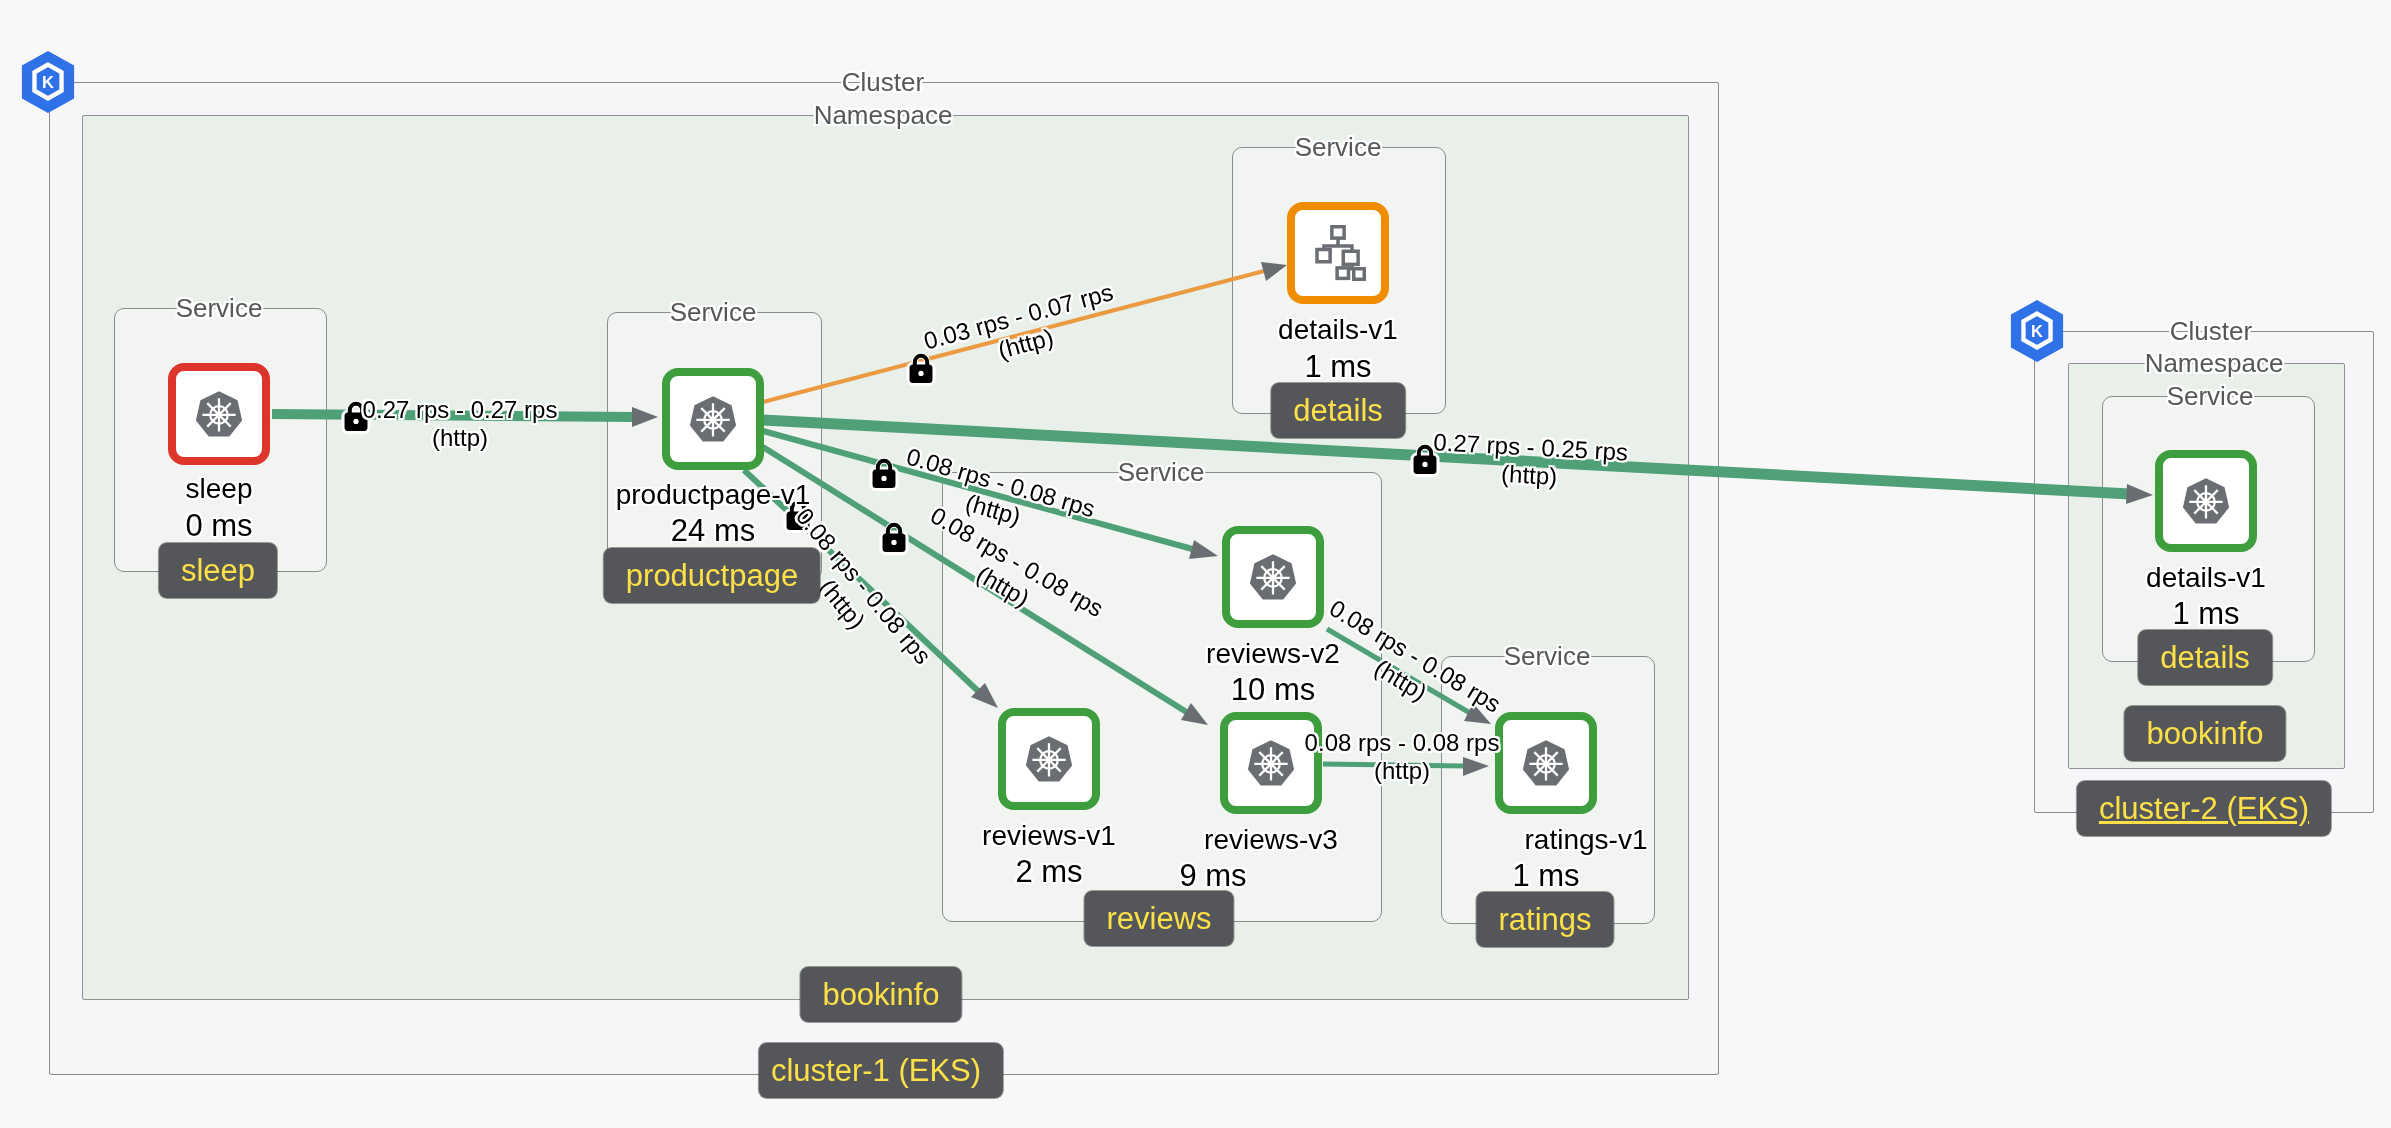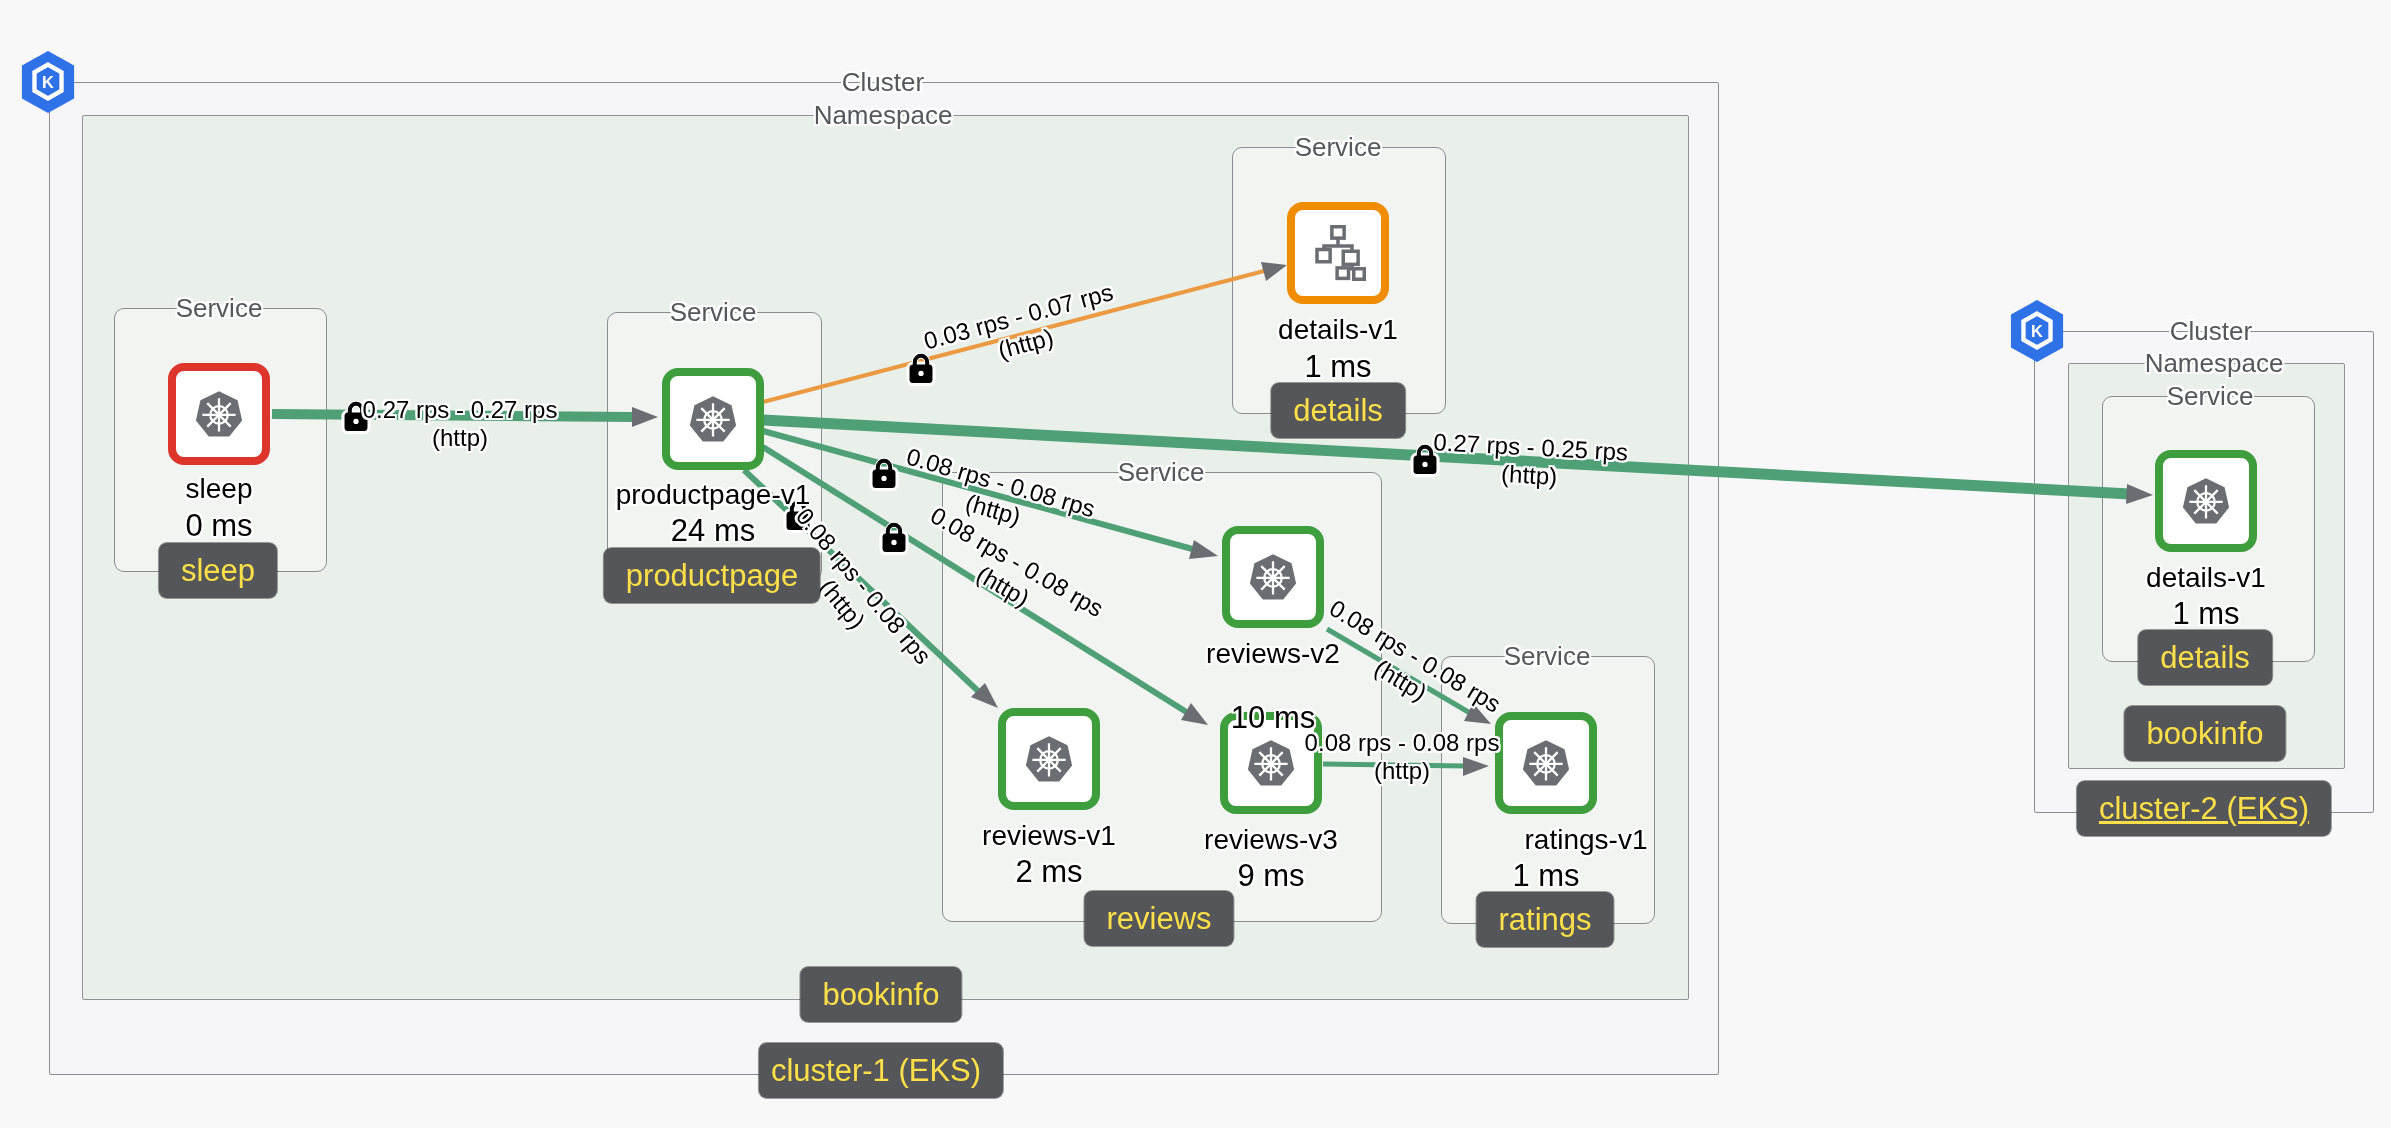--- a/index.html
+++ b/index.html
@@ -219,27 +219,27 @@
   <div class="node-label" style="left:219px;top:475px;">sleep</div>
   <div class="node-label node-latency" style="left:219px;top:510px;">0 ms</div>
 
   <div class="node-label" style="left:713px;top:481px;">productpage-v1</div>
   <div class="node-label node-latency" style="left:713px;top:515px;">24 ms</div>
 
   <div class="node-label" style="left:1338px;top:316px;">details-v1</div>
   <div class="node-label node-latency" style="left:1338px;top:351px;">1 ms</div>
 
   <div class="node-label" style="left:1273px;top:640px;">reviews-v2</div>
-  <div class="node-label node-latency" style="left:1273px;top:674px;margin-top:28px;">10 ms</div>
+  <div class="node-label node-latency" style="left:1273px;top:674px;">10 ms</div>
 
   <div class="node-label" style="left:1049px;top:822px;">reviews-v1</div>
   <div class="node-label node-latency" style="left:1049px;top:856px;">2 ms</div>
 
   <div class="node-label" style="left:1271px;top:826px;">reviews-v3</div>
-  <div class="node-label node-latency" style="left:1271px;top:860px;">9 ms</div>
+  <div class="node-label node-latency" style="left:1213px;top:860px;">9 ms</div>
 
   <div class="node-label" style="left:1586px;top:826px;">ratings-v1</div>
   <div class="node-label node-latency" style="left:1546px;top:860px;">1 ms</div>
 
   <div class="node-label" style="left:2206px;top:564px;">details-v1</div>
   <div class="node-label node-latency" style="left:2206px;top:598px;">1 ms</div>
 
   <div class="box-label" style="left:883px;top:82px;">Cluster</div>
   <div class="box-label" style="left:883px;top:115px;">Namespace</div>
   <div class="box-label" style="left:219px;top:308px;">Service</div>

